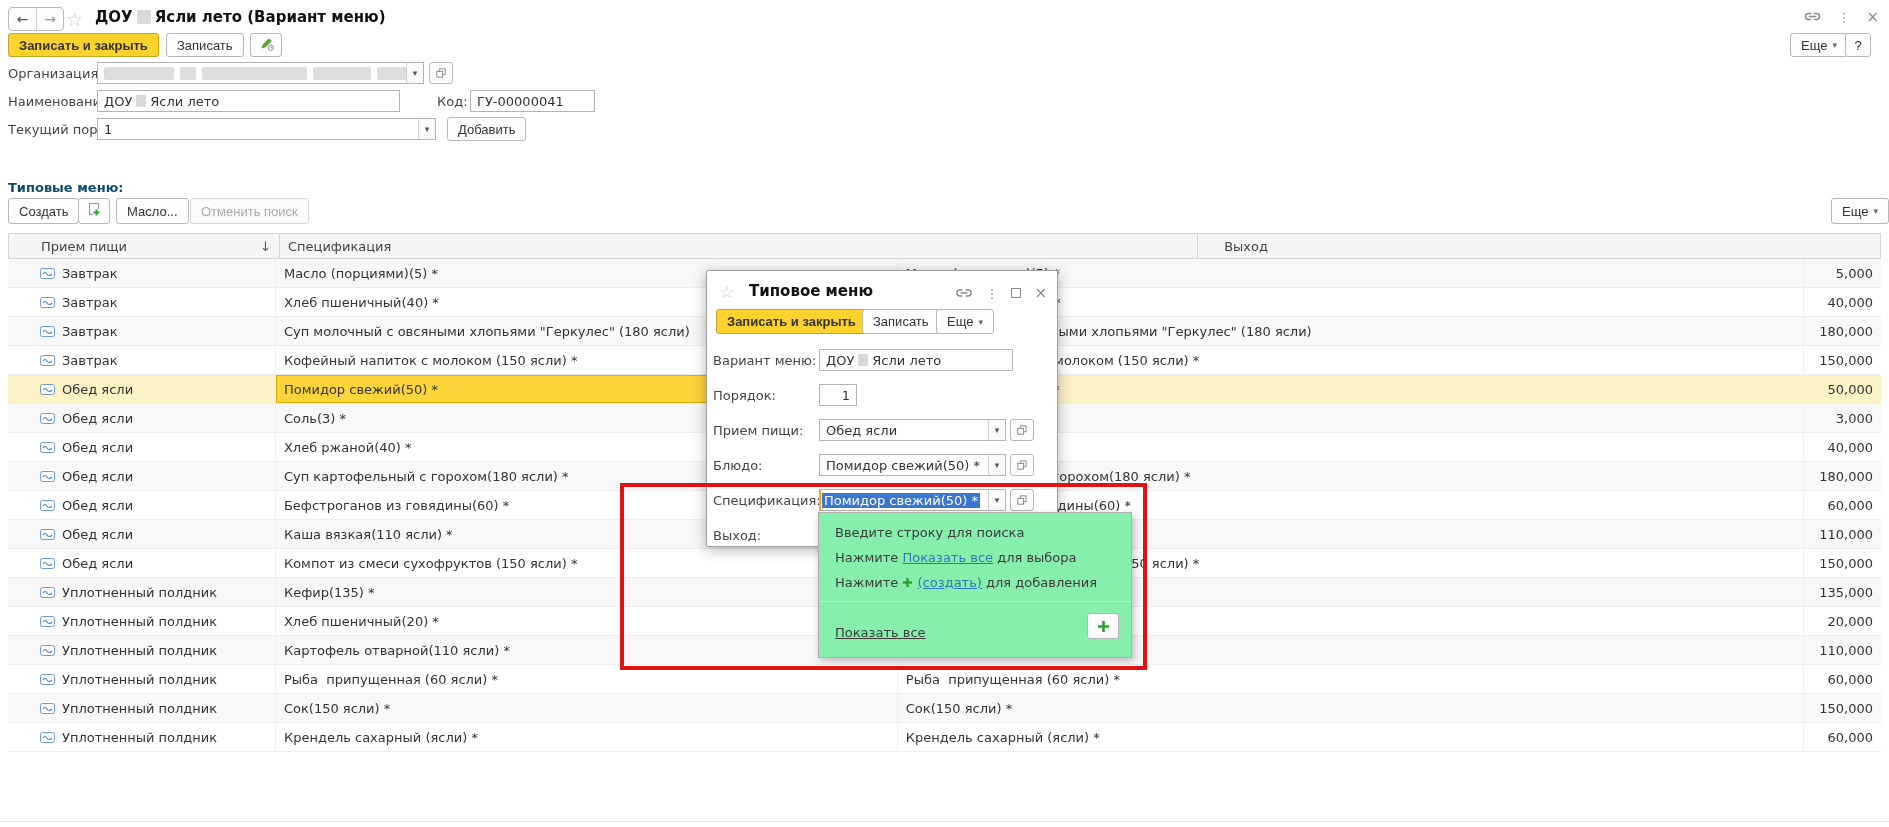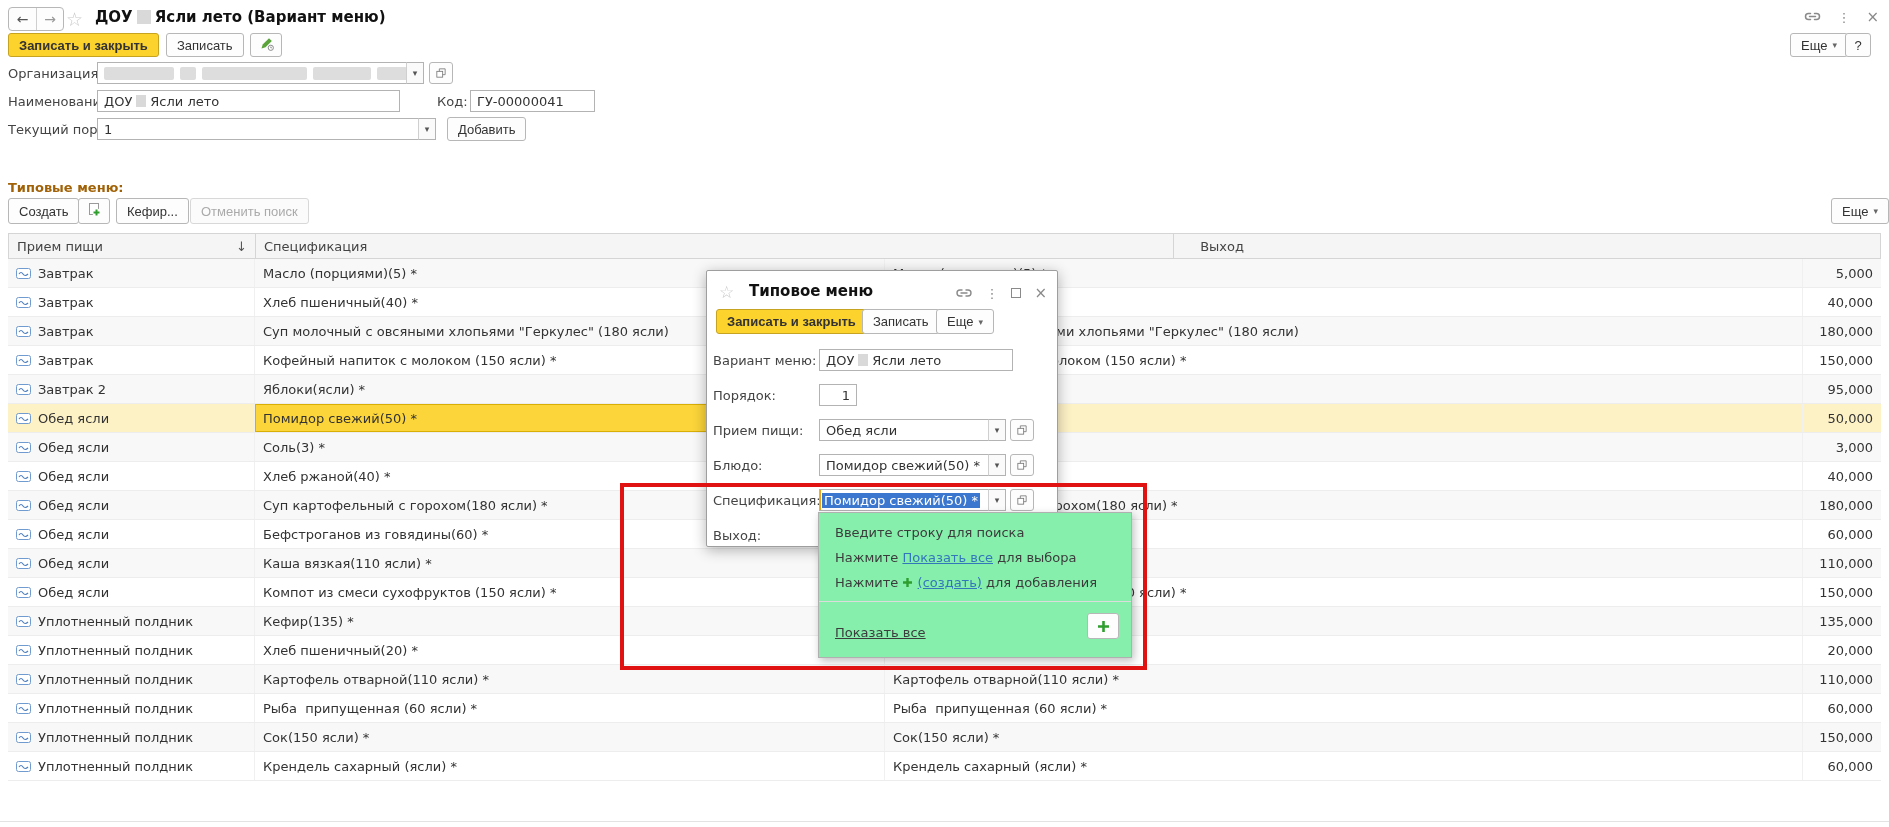--- a/index.html
+++ b/index.html
@@ -41,21 +41,21 @@
   .tbl { left:8px; top:233px; width:1873px; }
   .thead { display:flex; height:26px; background:#f5f5f5; border:1px solid #d5d5d5; }
   .th { display:flex; align-items:center; padding:0 8px; color:#444;
     border-right:1px solid #d5d5d5; overflow:hidden; white-space:nowrap; }
   .trow { display:flex; height:29px; border-bottom:1px solid #ededed; background:#fff; }
   .trow.odd { background:#f8f8f8; }
   .trow.selected { background:#fdf1c6; }
   .td { display:flex; align-items:center; padding:0 8px; border-right:1px solid #f0f0f0;
     overflow:hidden; white-space:pre; color:#333; }
   .trow.selected .td.c-dish { background:#fcd53a; box-shadow:inset 0 0 0 1px #d9af06; }
-  .c-meal { width:247px; } .c-dish { width:630px; } .c-spec { width:918px; }
+  .c-meal { width:247px;margin-left:24px; } .c-dish { width:630px; } .c-spec { width:918px; }
   .c-out  { width:78px; justify-content:flex-end; border-right:none; }
   .th.c-out { justify-content:flex-end; }
   .meal-ico { flex:0 0 auto; margin-right:7px; display:inline-flex; }
 
   
   .dialog { left:706px; top:270px; width:352px; height:277px; background:#fff;
     border:1px solid #9e9e9e; border-radius:2px; box-shadow:0 3px 14px rgba(0,0,0,.3); z-index:10; }
   .dlg-star { left:12px; top:11px; font-size:17px; color:#c9c9c9; }
   .dlg-title { left:42px; top:11px; font-size:15px; font-weight:bold; color:#111; }
   .dlg-icons { top:13px; right:10px; display:flex; gap:13px; align-items:center; color:#8a8a8a; }
@@ -148,30 +148,30 @@
     <span>ГУ-00000041</span>
   </div>
 
 <div class="label" style="left:8px;top:122px;">Текущий порядок:</div>
 <div class="abs field" style="left:97px;top:118px;width:322px;">
     <span>1</span>
   </div>
 <div class="abs combo-arrow" style="left:418px;top:118px;">▾</div>
 <button class="abs btn" style="left:447px;top:117px;height:24px;">Добавить</button>
 
-<div class="label" style="left:8px;top:180px;font-weight:bold;color:#a16207;">Типовые меню:</div>
+<div class="label" style="left:8px;top:180px;font-weight:bold;color:#0c4a6e;">Типовые меню:</div>
 <button class="abs btn" style="left:8px;top:198px;height:26px;">Создать</button>
 <button class="abs btn icon-btn" style="left:78px;top:198px;width:32px;height:26px;">
   <span><svg width="14" height="15" viewBox="0 0 14 15">
         <rect x="2.5" y="1.5" width="9" height="11" fill="#fff" stroke="#9a9a9a"></rect>
         <circle cx="9.5" cy="10.5" r="4" fill="#fff" stroke="none"></circle>
         <path d="M9.5 7.5v6M6.5 10.5h6" stroke="#2f9e2f" stroke-width="2"></path>
       </svg></span>
 </button>
-<button class="abs btn" style="left:116px;top:198px;height:26px;">Кефир...</button>
+<button class="abs btn" style="left:116px;top:198px;height:26px;">Масло...</button>
 <button class="abs btn disabled" style="left:190px;top:198px;height:26px;">Отменить поиск</button>
 <button class="abs btn" style="left:1831px;top:198px;height:26px;">
   <span>Еще</span>
     <span class="caret">▾</span>
 </button>
 
 <div class="abs tbl">
   <div class="thead">
     <div class="th c-meal">
       <span>Прием пищи</span>
@@ -231,32 +231,20 @@
               <rect x="0.5" y="0.5" width="14" height="10" rx="2" fill="#fff" stroke="#6f9bd1"></rect>
               <path d="M3 6q2-3 4 0t5 0" stroke="#4f7fbe" fill="none" stroke-width="1.2"></path>
             </svg></span>
           <span>Завтрак</span>
         </div>
         <div class="td c-dish"><span>Кофейный напиток с молоком (150 ясли) *</span></div>
         <div class="td c-spec"><span>Кофейный напиток с молоком (150 ясли) *</span></div>
         <div class="td c-out"><span>150,000</span></div>
       </div>
 
-      <div class="trow odd">
-        <div class="td c-meal">
-          <span class="meal-ico"><svg width="15" height="11" viewBox="0 0 15 11">
-              <rect x="0.5" y="0.5" width="14" height="10" rx="2" fill="#fff" stroke="#6f9bd1"></rect>
-              <path d="M3 6q2-3 4 0t5 0" stroke="#4f7fbe" fill="none" stroke-width="1.2"></path>
-            </svg></span>
-          <span>Завтрак 2</span>
-        </div>
-        <div class="td c-dish"><span>Яблоки(ясли) *</span></div>
-        <div class="td c-spec"><span>Яблоки(ясли) *</span></div>
-        <div class="td c-out"><span>95,000</span></div>
-      </div>
 
       <div class="trow even selected">
         <div class="td c-meal">
           <span class="meal-ico"><svg width="15" height="11" viewBox="0 0 15 11">
               <rect x="0.5" y="0.5" width="14" height="10" rx="2" fill="#fff" stroke="#6f9bd1"></rect>
               <path d="M3 6q2-3 4 0t5 0" stroke="#4f7fbe" fill="none" stroke-width="1.2"></path>
             </svg></span>
           <span>Обед ясли</span>
         </div>
         <div class="td c-dish"><span>Помидор свежий(50) *</span></div>

